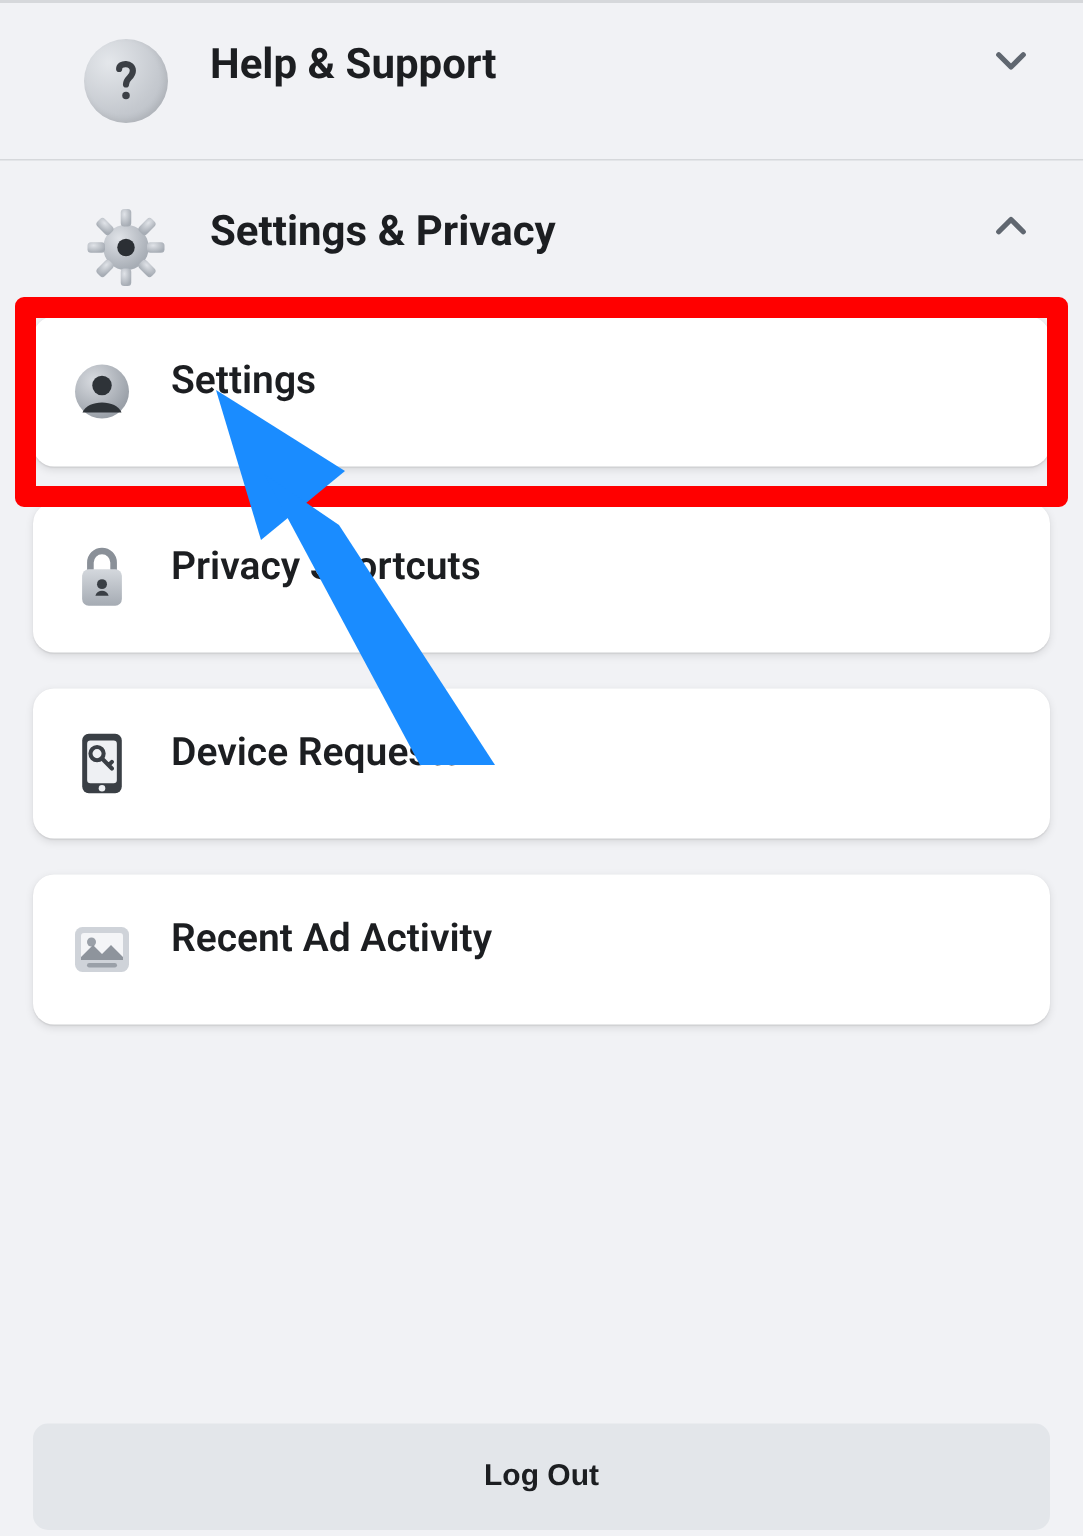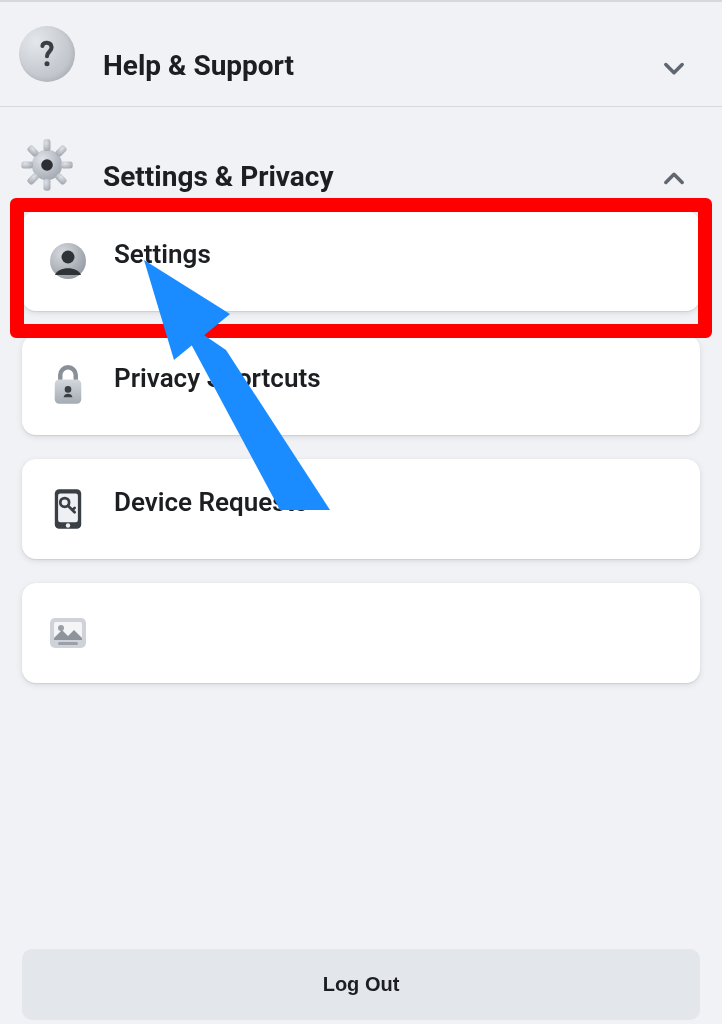--- a/index.html
+++ b/index.html
@@ -12,22 +12,22 @@
     overflow: hidden;
   }
 
   .topbar {
     height: 2px;
     background: #d6d8db;
   }
 
   .section-row {
     display: flex;
-    align-items: flex-end;
-    padding: 24px 34px 24px 19px;
+    align-items: flex-start;
+    padding: 24px 34px 24px 56px;
     gap: 28px;
   }
   .section-row .title {
     font-size: 28px;
     font-weight: 700;
     flex: 1;
     color: #1c1e21;
   }
 
   .icon-circle {
@@ -217,20 +217,21 @@
   <div class="card">
     <div class="card-icon">
       <svg width="40" height="36" viewBox="0 0 40 34">
         <rect x="2" y="2" width="36" height="30" rx="5" fill="#cfd3d9"></rect>
         <rect x="6" y="6" width="28" height="18" rx="2" fill="#f4f5f7"></rect>
         <circle cx="13" cy="12" r="3" fill="#9aa0a8"></circle>
         <path d="M6 22 L14 14 L20 20 L26 14 L34 22 V24 H6 Z" fill="#8e949c"></path>
         <rect x="10" y="26" width="20" height="3" rx="1.5" fill="#9aa0a8"></rect>
       </svg>
     </div>
+    <div class="label">Recent Ad Activity</div>
   </div>
 
 
 </div>
 
 <div class="logout-wrap">
   <button class="logout-btn">
     <span>Log Out</span>
   </button>
 </div>

